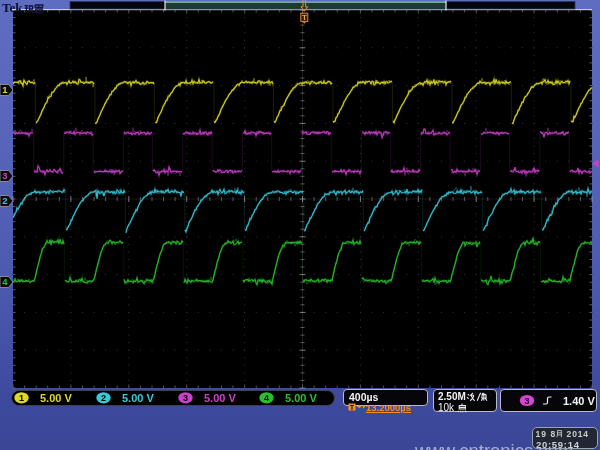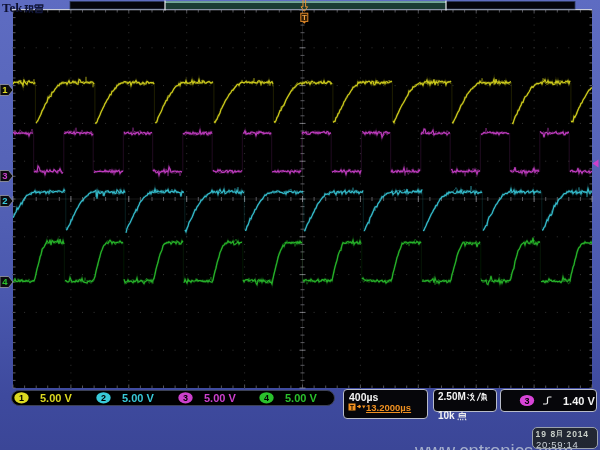--- a/index.html
+++ b/index.html
@@ -1240,40 +1240,40 @@
 <text x="103.5" y="401" font-size="9" font-weight="bold" fill="#000" text-anchor="middle" font-family="Liberation Sans, sans-serif">2</text>
 <text x="122.0" y="401.5" font-size="11" font-weight="bold" fill="#38c9d9" font-family="Liberation Sans, sans-serif">5.00 V</text>
 <ellipse cx="185.5" cy="397.8" rx="7.2" ry="5.6" fill="#cc40cc"></ellipse>
 <text x="185.5" y="401" font-size="9" font-weight="bold" fill="#000" text-anchor="middle" font-family="Liberation Sans, sans-serif">3</text>
 <text x="204.0" y="401.5" font-size="11" font-weight="bold" fill="#cc40cc" font-family="Liberation Sans, sans-serif">5.00 V</text>
 <ellipse cx="266.5" cy="397.8" rx="7.2" ry="5.6" fill="#2ac02c"></ellipse>
 <text x="266.5" y="401" font-size="9" font-weight="bold" fill="#000" text-anchor="middle" font-family="Liberation Sans, sans-serif">4</text>
 <text x="285.0" y="401.5" font-size="11" font-weight="bold" fill="#2ac02c" font-family="Liberation Sans, sans-serif">5.00 V</text>
 </svg>
 
-<div class="abs" style="left:343px;top:389px;width:85px;height:30px;background:#06060a;border:1px solid #b8bcca;border-radius:4px;box-sizing:border-box;">
+<div class="abs" style="left:343px;top:389px;width:85px;height:17px;background:#06060a;border:1px solid #b8bcca;border-radius:4px;box-sizing:border-box;">
  <div style="position:absolute;left:5px;top:1px;font-size:10.5px;font-weight:bold;color:#f2f2f2;">400µs</div>
  <div style="position:absolute;left:4px;top:11.5px;font-size:9.5px;font-weight:bold;color:#f09020;white-space:nowrap;text-decoration:underline;">
   <svg width="18" height="8" viewBox="0 0 18 8" style="vertical-align:-0.5px">
         <rect x="0.5" y="0.5" width="7" height="7" fill="#f09020"></rect>
         <text x="4" y="6.5" font-size="6.5" font-weight="bold" fill="#000" text-anchor="middle" font-family="Liberation Sans, sans-serif">T</text>
         <path d="M9 3.5 H12 M11 2 L13 3.5 L11 5 Z" stroke="#f09020" stroke-width="1" fill="#f09020"></path>
         <path d="M14 2.5 L17.5 2.5 L15.75 5.5 Z" fill="#f09020"></path>
       </svg>13.2000µs</div>
 </div>
 
 <div class="abs" style="left:433px;top:389px;width:64px;height:23px;background:#06060a;border:1px solid #b8bcca;border-radius:4px;box-sizing:border-box;padding-left:16px;">
  <div style="position:absolute;left:4px;top:1px;font-size:10px;font-weight:bold;color:#f2f2f2;">2.50M<svg width="24" height="10" viewBox="0 0 24 10" style="vertical-align:-1.5px">
         <g stroke="#ececec" stroke-width="1.1" fill="none">
           <path d="M1.8 2.2 L3.2 3.4 M1 5.2 L2.6 6.8 M7 0.8 L4.6 3.2 H8.2 M5.2 3.6 Q6.4 6.4 8.6 8.8 M7.8 3.9 Q6.8 6.8 4.2 8.8"></path>
           <path d="M11.2 8.8 L14.6 0.8"></path>
           <path d="M17.4 0.8 L16 2.2 M15.6 2.6 H20.2 M17.8 0.9 V8.6 M16.2 2.8 L15.8 5.8 M20 2.8 V5.6 M15.4 6 H20.8 M16.6 6.4 L15.4 8.8 M19.4 6.4 L21 8.8"></path>
         </g>
       </svg></div>
- <div style="position:absolute;left:4px;top:20px;font-size:10px;font-weight:bold;color:#f2f2f2;text-align:center;">10k <svg width="11" height="10" viewBox="0 0 11 10" style="vertical-align:-1.5px">
+ <div style="position:absolute;left:4px;top:12px;font-size:10px;font-weight:normal;color:#f2f2f2;text-align:center;">10k <svg width="11" height="10" viewBox="0 0 11 10" style="vertical-align:-1.5px">
         <g stroke="#ececec" stroke-width="1.05" fill="none">
           <path d="M5 0.6 V2.6 M5 2.6 H8.8 M2.2 2.6 V6 H8.4 V2.6 H2.2 M2.2 4.4 H8.4 M1.4 7.6 L1 9.2 M3.6 7.8 V9.2 M5.8 7.8 V9.2 M8 7.6 L9.2 9.2"></path>
         </g>
       </svg></div>
 </div>
 
 <div class="abs" style="left:500px;top:389px;width:97px;height:23px;background:#06060a;border:1px solid #b8bcca;border-radius:4px;box-sizing:border-box;"></div>
 <svg class="abs" style="left:0;top:0" width="600" height="450" viewBox="0 0 600 450">
 <ellipse cx="527" cy="400.5" rx="7.2" ry="5.6" fill="#d844d8"></ellipse>
 <text x="527" y="403.7" font-size="9" font-weight="bold" fill="#000" text-anchor="middle" font-family="Liberation Sans, sans-serif">3</text>
@@ -1282,14 +1282,14 @@
 </svg>
 
 <div class="abs" style="left:415px;top:428px;font-size:18.5px;color:rgba(200,210,222,0.75);margin-top:12px;">www.cntronics.com</div>
 
 <div class="abs" style="left:532px;top:427px;width:66px;height:22px;background:rgba(28,32,28,0.82);border:1px solid #9aa2ae;border-radius:5px;box-sizing:border-box;color:#dde0e6;">
  <div style="position:absolute;left:2.5px;top:1px;font-size:8.5px;font-weight:bold;white-space:nowrap;letter-spacing:1.1px;color:#c9d0c9;">19 8<svg width="7" height="8" viewBox="0 0 7 8" style="vertical-align:-1px">
         <g stroke="#c9d0c9" stroke-width="0.85" fill="none">
           <path d="M1.5 0.5 H5.4 V7.2 M1.5 0.5 V5.2 L0.6 7.2 M1.5 2.8 H5.4 M1.5 4.9 H5.4"></path>
         </g>
       </svg><span style="letter-spacing:0.8px;">&nbsp;2014</span></div>
- <div style="position:absolute;left:3px;top:10.5px;font-size:9.5px;font-weight:normal;letter-spacing:0.7px;color:#ccd2d8;">20:59:14</div>
+ <div style="position:absolute;left:3px;top:10.5px;font-size:9.5px;font-weight:bold;letter-spacing:0.7px;color:#ccd2d8;">20:59:14</div>
 </div>
 
 </body></html>

